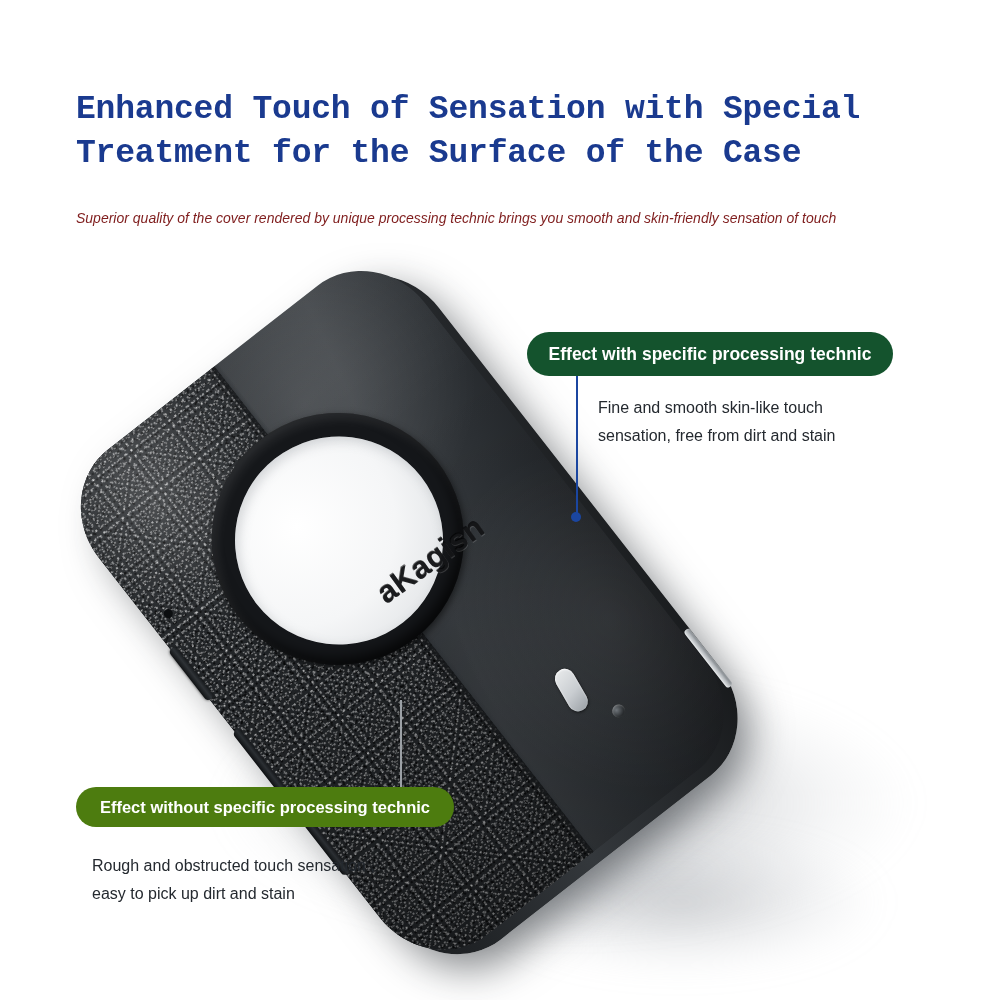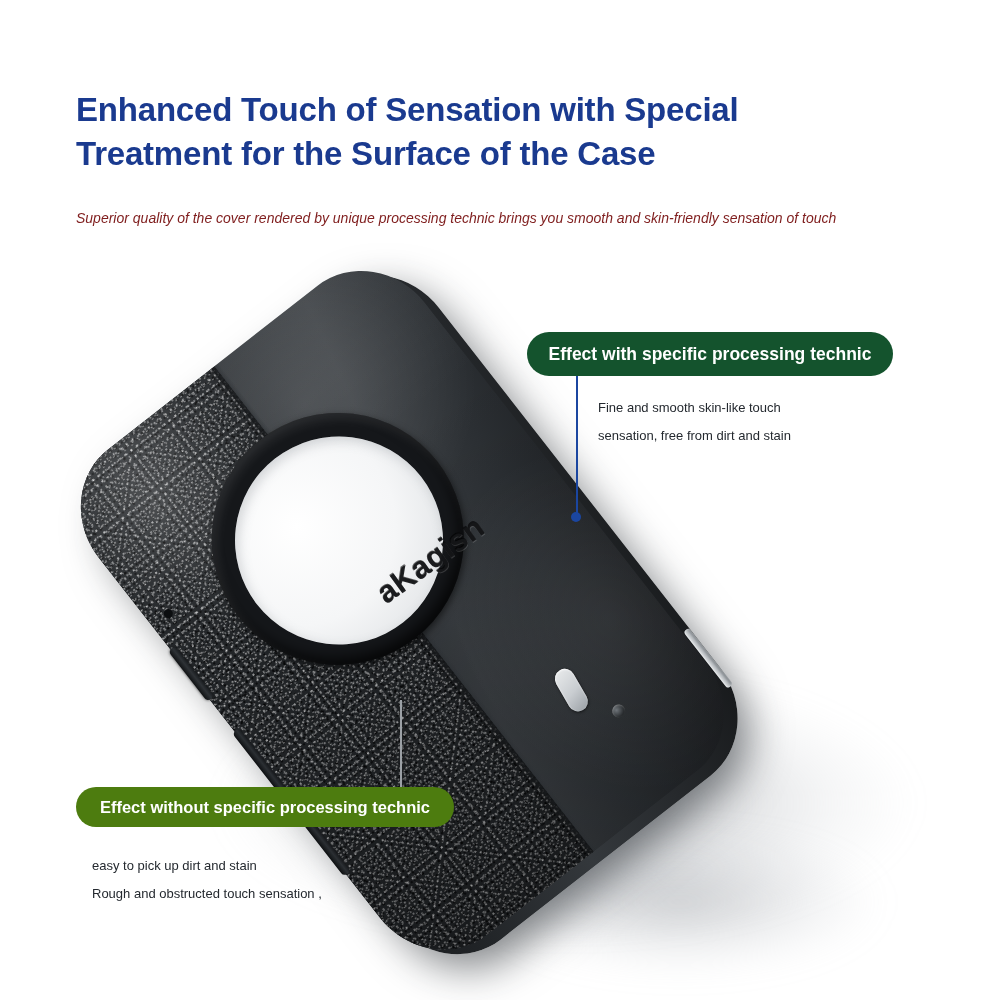--- a/index.html
+++ b/index.html
@@ -49,20 +49,21 @@
   .headline {
     position: absolute;
     left: 76px;
     top: 88px;
     width: 800px;
     font-size: 33px;
     line-height: 44px;
     font-weight: 700;
     letter-spacing: -0.2px;
     color: #1a3a8f;
+    font-family: Liberation Mono, monospace;
   }
   .subhead {
     position: absolute;
     left: 76px;
     top: 202px;
     width: 806px;
     font-size: 14px;
     line-height: 33px;
     font-weight: 400;
     color: #7f1d1d;
@@ -302,21 +303,21 @@
     top: 787px;
     width: 378px;
     height: 40px;
     background: #4d7c0f;
     font-size: 16.5px;
   }
 
   .callout-text {
     position: absolute;
     color: #24292f;
-    font-size: 13px;
+    font-size: 16px;
     line-height: 28px;
     font-weight: 400;
   }
   .callout-blue-text {
     left: 598px;
     top: 394px;
     width: 310px;
   }
   .callout-gray-text {
     left: 92px;
@@ -404,17 +405,17 @@
     <div>sensation, free from dirt and stain</div>
   </div>
 
   <div class="leader-gray"></div>
 
   <div class="badge badge-gray">
     <span>Effect without specific processing technic</span>
   </div>
 
   <div class="callout-text callout-gray-text">
+    <div>Rough and obstructed touch sensation ,</div>
     <div>easy to pick up dirt and stain</div>
-    <div>Rough and obstructed touch sensation ,</div>
   </div>
 
 </div>
 
 </body></html>

